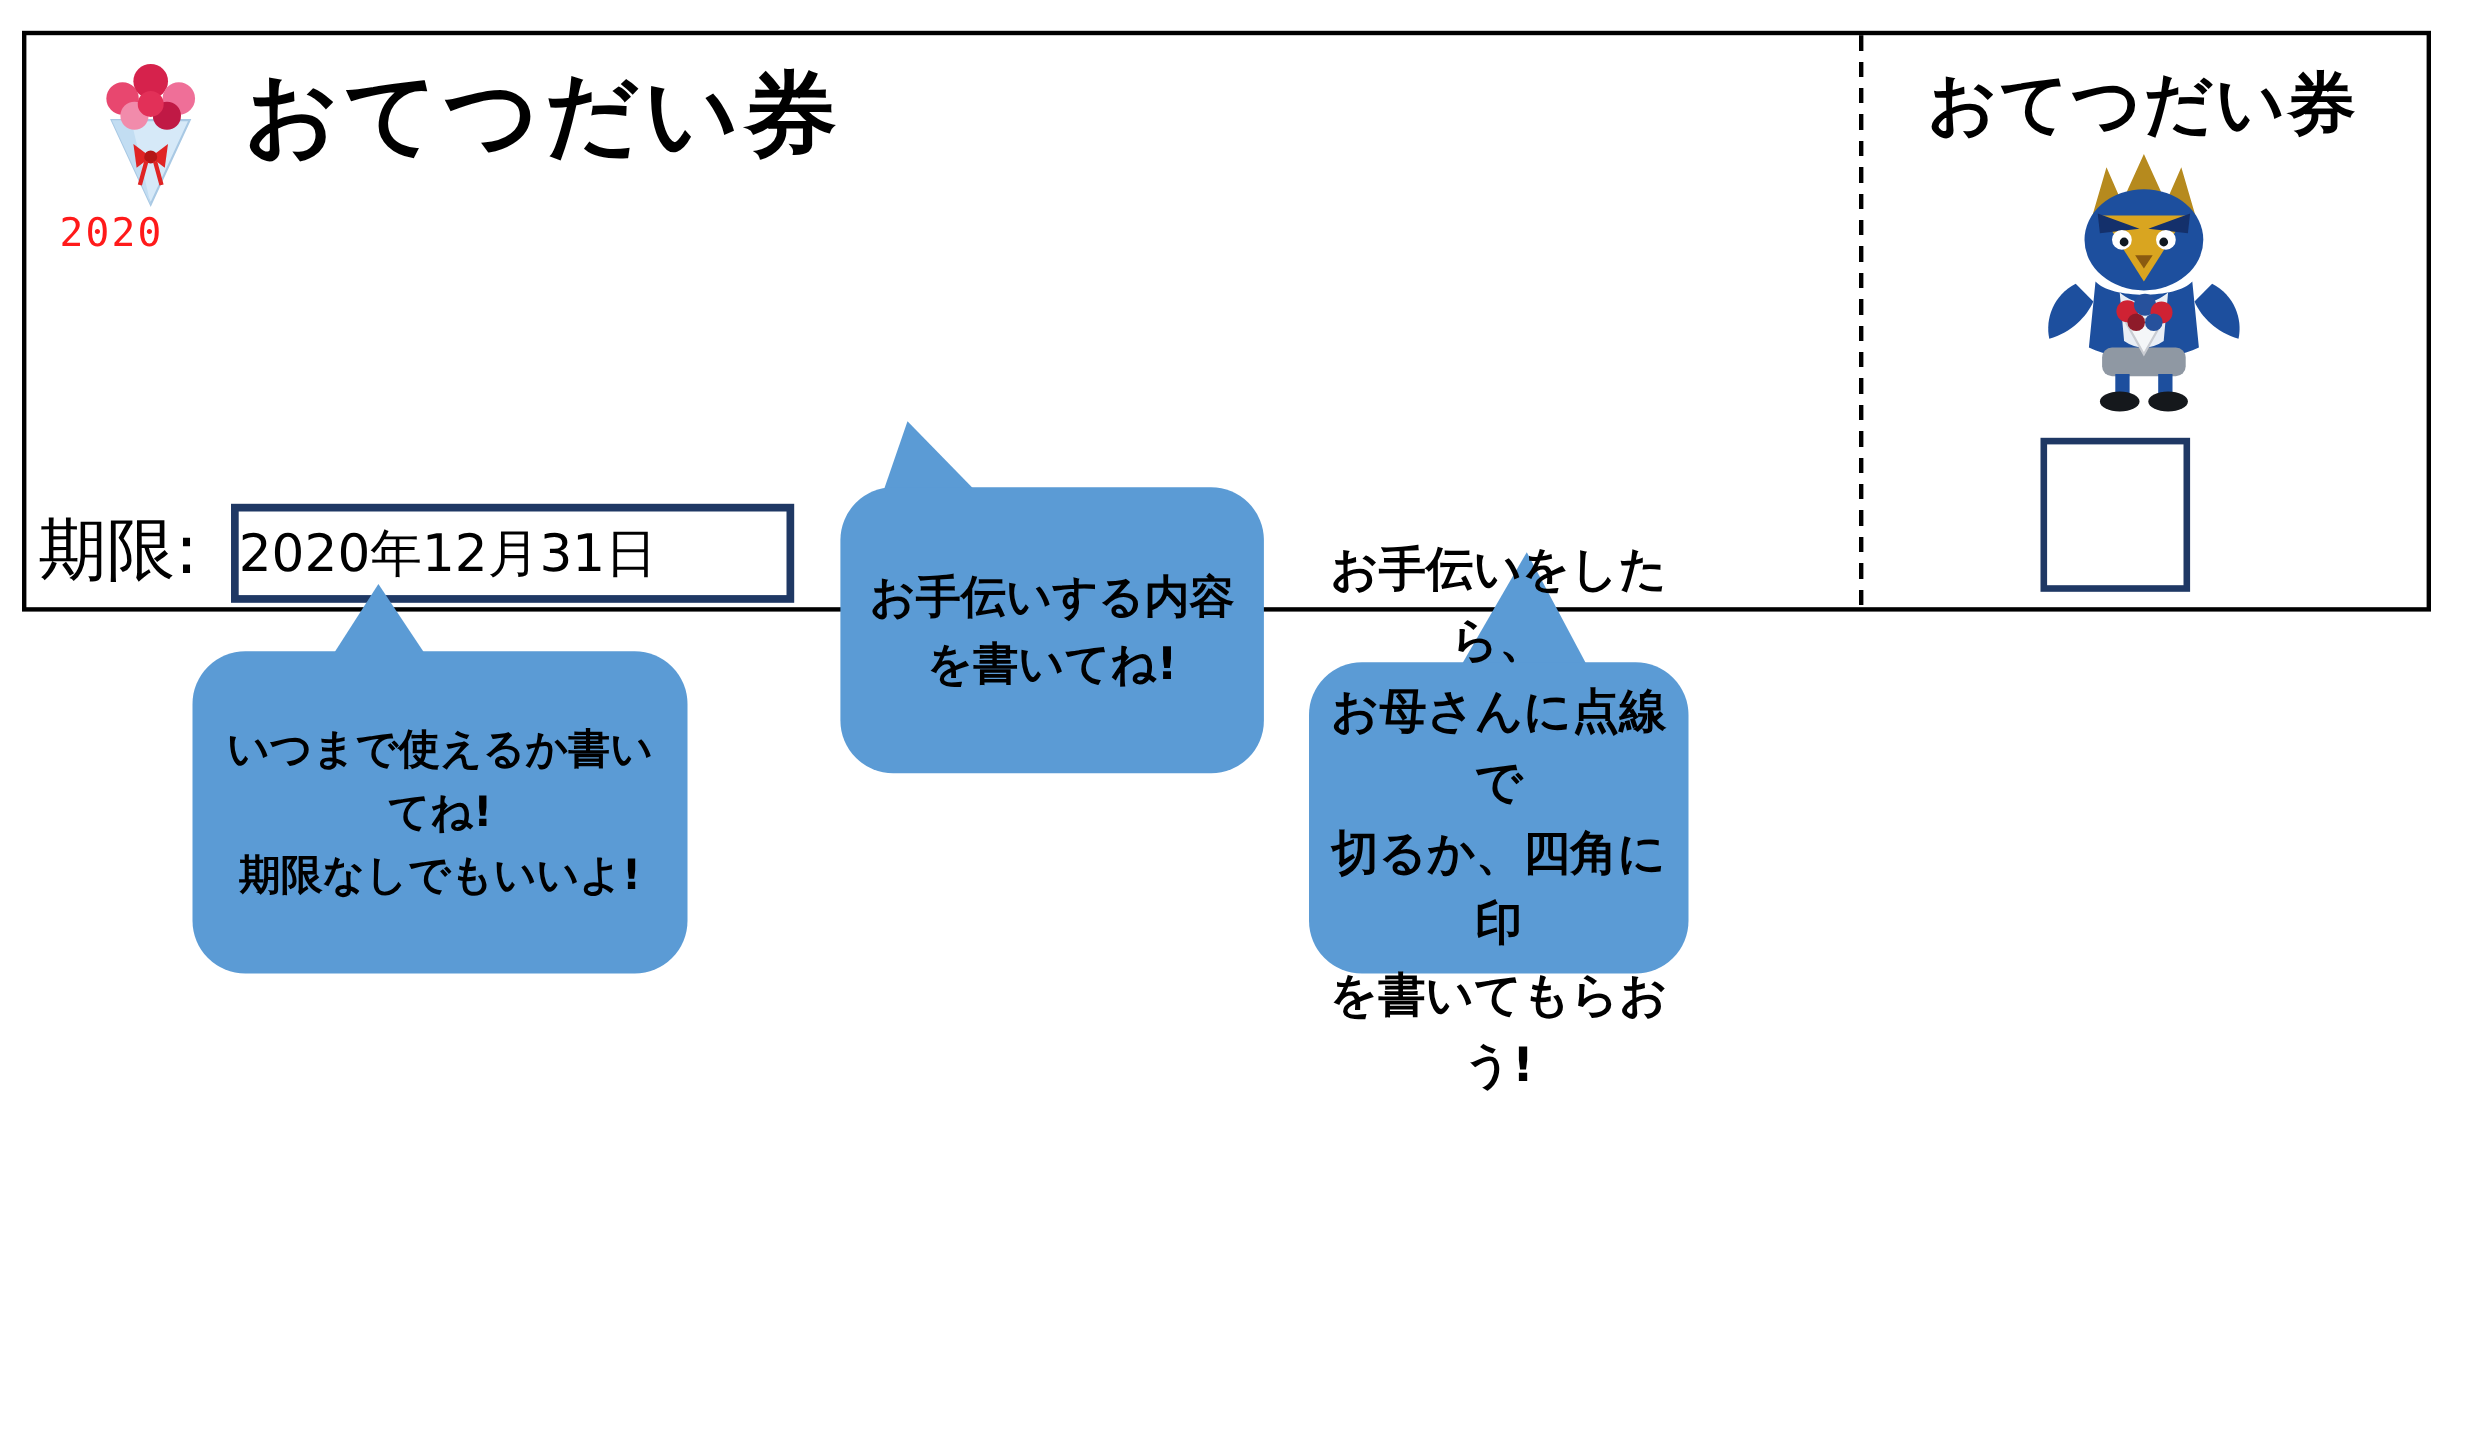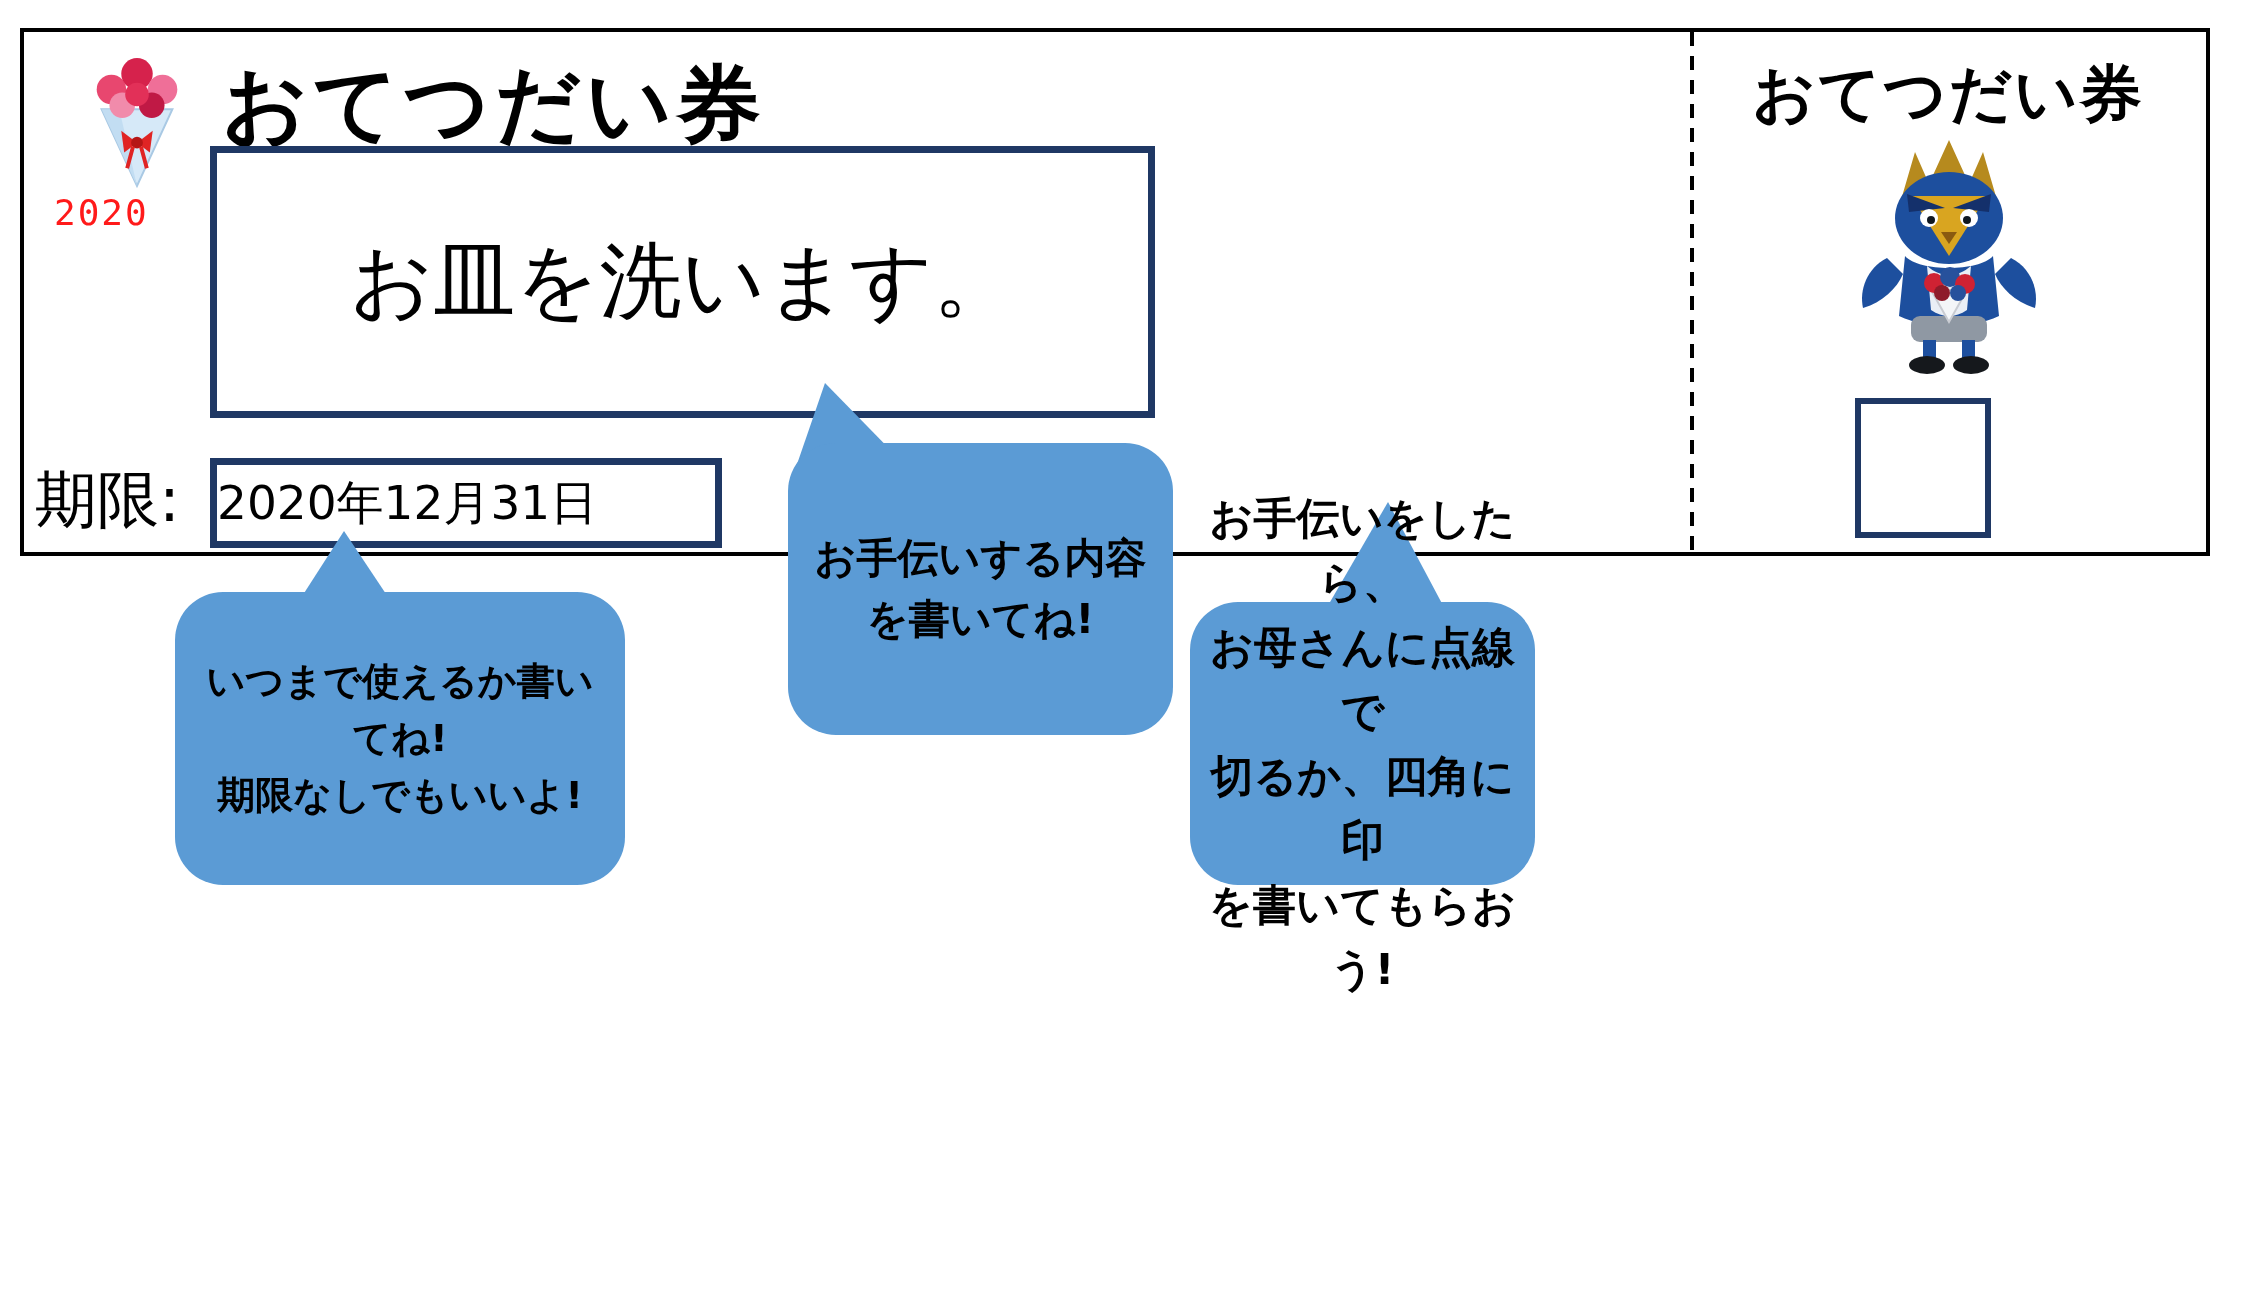--- a/index.html
+++ b/index.html
@@ -100,21 +100,21 @@
     border-radius:48px;
     display:flex; align-items:center; justify-content:center;
     text-align:center;
   }
   .bubble-text {
     white-space:pre-line;
     font-weight:900;
     line-height:1.5;
     color:#000;
   }
-  .b-task    { left:788px;  top:443px; width:385px; height:292px; }
+  .b-task    { left:764px;  top:443px; width:385px; height:260px; }
   .b-task .bubble-text { font-size:41px; }
   .b-deadline{ left:175px;  top:592px; width:450px; height:293px; }
   .b-deadline .bubble-text { font-size:38px; }
   .b-stamp   { left:1190px; top:602px; width:345px; height:283px; }
   .b-stamp .bubble-text { font-size:43px; }
 </style>
 </head>
 <body>
 
 <div class="stage">
@@ -133,23 +133,20 @@
       <polygon points="60,96 44,84 47,106" fill="#e02424"></polygon>
       <polygon points="60,96 76,84 73,106" fill="#e02424"></polygon>
       <circle cx="60" cy="96" r="6" fill="#b51616"></circle>
       <path d="M56,100 L50,122 M64,100 L70,122" stroke="#e02424" stroke-width="4" fill="none"></path>
     </svg>
 
     <div class="year">2020</div>
 
     <div class="main-title">おてつだい券</div>
 
-    <div class="task-box">
-      <div class="task-text">お皿を洗います。</div>
-    </div>
 
     <div class="deadline-label">期限:</div>
 
     <div class="deadline-box">
       <div class="deadline-text">2020年12月31日</div>
     </div>
 
     <div class="divider"></div>
 
     <div class="stub-title">おてつだい券</div>

